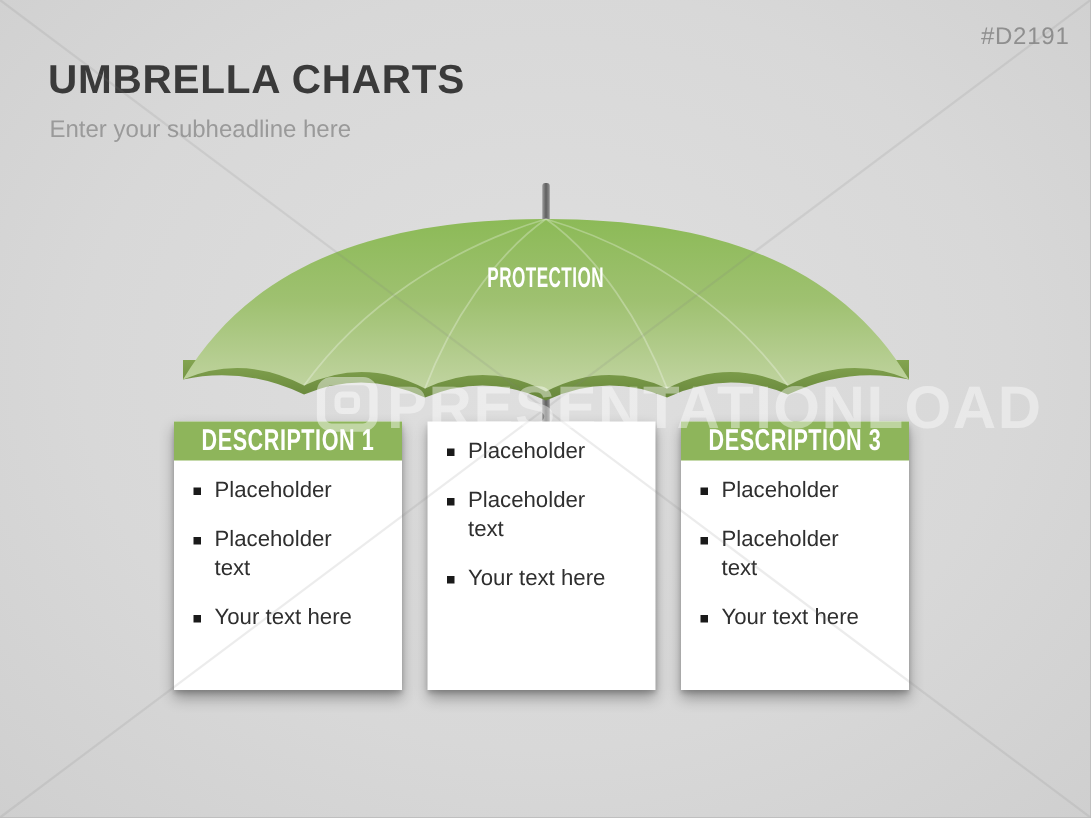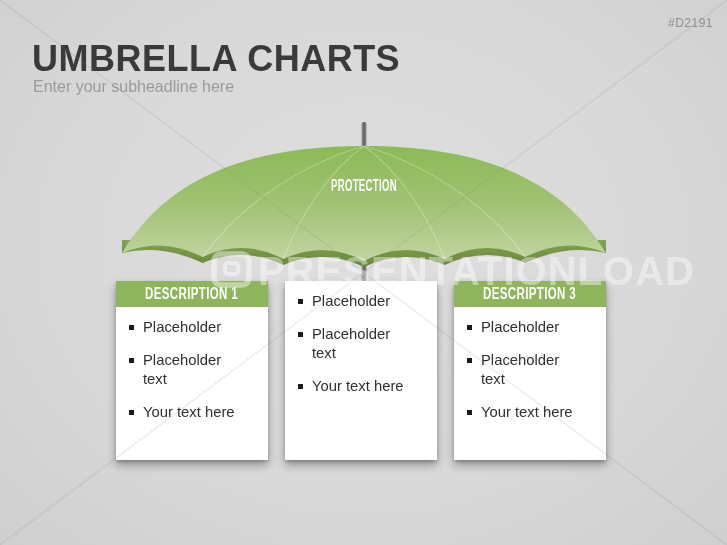--- a/index.html
+++ b/index.html
@@ -7,54 +7,54 @@
     position:relative;
     width:727px;height:545px;
     overflow:hidden;
     font-family:"Liberation Sans", sans-serif;
     background:radial-gradient(ellipse at 50% 45%, #dfdfdf 0%, #d8d8d8 60%, #cfcfcf 100%);
   }
 
   
   .page-title{
     position:absolute;left:32px;top:38px;
-    font-size:36px;font-weight:600;letter-spacing:.5px;color:#3a3a3a;
+    font-size:27px;font-weight:600;letter-spacing:.5px;color:#3a3a3a;
   }
   .page-sub{
     position:absolute;left:33px;top:78px;
     font-size:16px;color:#9a9a9a;
   }
   .product-code{
     position:absolute;right:14px;top:16px;
-    font-size:12px;color:#8f8f8f;letter-spacing:.5px;
+    font-size:16px;color:#8f8f8f;letter-spacing:.5px;
   }
 
   
   .umbrella-svg{position:absolute;left:0;top:0;}
   .umbrella-label{
     position:absolute;left:284px;top:176px;width:160px;
     text-align:center;color:#ffffff;font-weight:700;
-    font-size:16px;line-height:20px;letter-spacing:.5px;
+    font-size:19px;line-height:20px;letter-spacing:.5px;
   }
   .cond{display:inline-block;transform:scaleX(.6);transform-origin:50% 50%;white-space:nowrap;}
 
   
   .cards-row{
     position:absolute;left:116px;top:281px;
     display:flex;gap:17px;
   }
   .card{
     width:152px;height:179px;background:#ffffff;
     box-shadow:0 5px 9px rgba(0,0,0,.32), 0 2px 3px rgba(0,0,0,.18);
     display:flex;flex-direction:column;
   }
   .card-header{
     height:26px;background:#8eb55b;color:#ffffff;
     display:flex;align-items:center;justify-content:center;
-    font-weight:700;font-size:16px;letter-spacing:.5px;
+    font-weight:700;font-size:20px;letter-spacing:.5px;
   }
   .card-header .cond{transform:scaleX(.72);}
   .card-body{padding:11px 10px 0 12px;}
   .bullet-list{list-style:none;margin:0;padding:0;}
   .bullet-item{
     display:flex;align-items:flex-start;
     margin-bottom:14px;
     font-size:14.8px;line-height:19px;color:#2f2f2f;
   }
   .bullet-sq{

